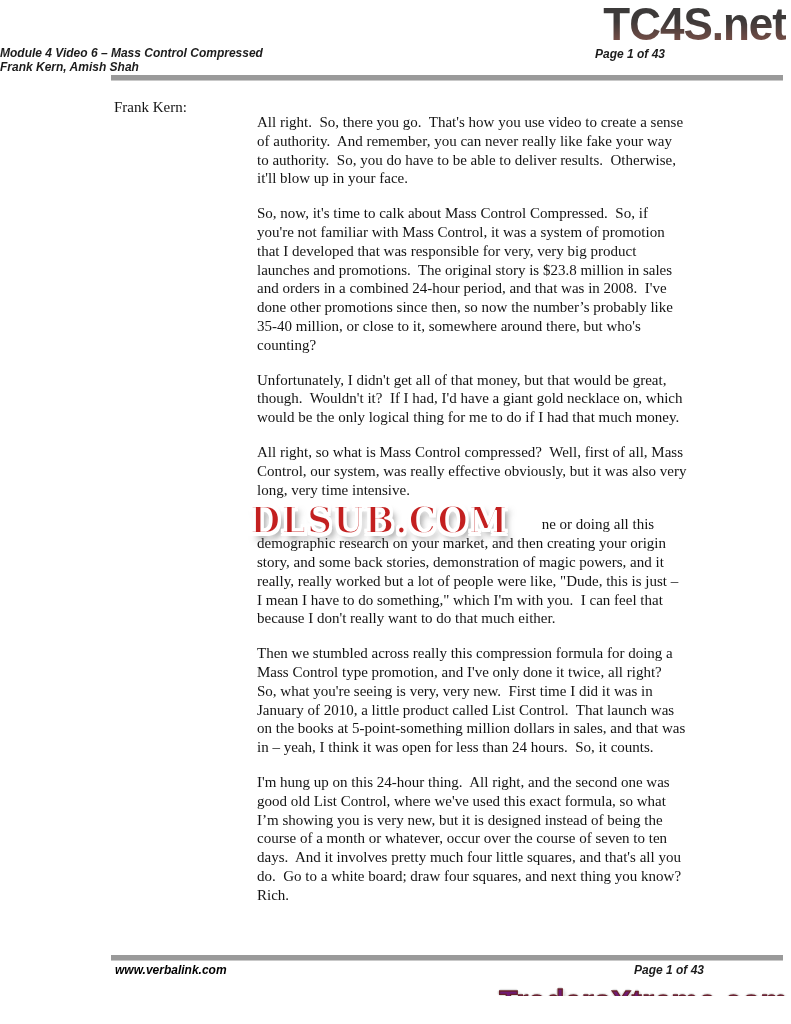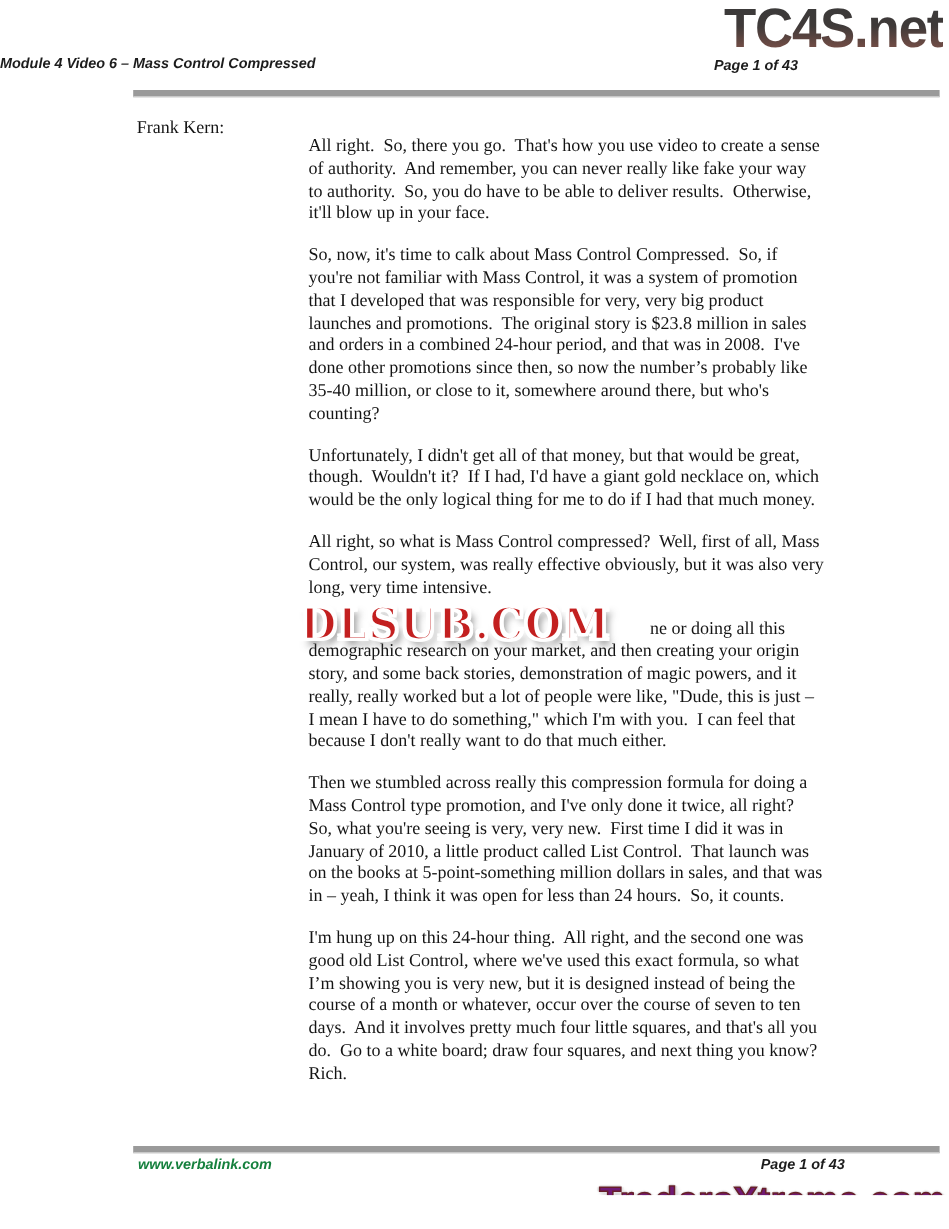--- a/index.html
+++ b/index.html
@@ -73,21 +73,21 @@
       -2px 0 0 #fff, 2px 0 0 #fff, 0 -2px 0 #fff, 0 2px 0 #fff,
       -2px -2px 0 #fff, 2px -2px 0 #fff, -2px 2px 0 #fff, 2px 2px 0 #fff,
       4px 5px 6px rgba(70,70,70,0.55);
     transform:scaleY(1.04);
   }
   
   .footer-site{
     position:absolute;left:115px;top:963px;
     font-family:"Liberation Sans", sans-serif;
     font-weight:bold;font-style:italic;
-    font-size:12px;color:#15803d;
+    font-size:12px;color:#000000;
   }
   .footer-page{
     position:absolute;right:87px;top:963px;
     font-family:"Liberation Sans", sans-serif;
     font-weight:bold;font-style:italic;
     font-size:12px;color:#1c1c1c;
   }
   .traders{
     position:absolute;right:3px;top:984px;
     font-family:"Liberation Sans", sans-serif;
@@ -103,20 +103,21 @@
 </style>
 </head>
 <body>
 
 <div class="page">
 
   <div class="tc4s">TC4S.net</div>
 
   <div class="hdr-title">
     <div>Module 4 Video 6 – Mass Control Compressed</div>
+    <div>Frank Kern, Amish Shah</div>
   </div>
   <div class="hdr-page">Page 1 of 43</div>
 
   <div class="rule rule-top"></div>
 
   <div class="speaker">Frank Kern:</div>
 
   <div class="body-col">
     <p>All right.  So, there you go.  That's how you use video to create a sense of authority.  And remember, you can never really like fake your way to authority.  So, you do have to be able to deliver results.  Otherwise, it'll blow up in your face.</p>
     <p>So, now, it's time to calk about Mass Control Compressed.  So, if you're not familiar with Mass Control, it was a system of promotion that I developed that was responsible for very, very big product launches and promotions.  The original story is $23.8 million in sales and orders in a combined 24-hour period, and that was in 2008.  I've done other promotions since then, so now the number’s probably like 35-40 million, or close to it, somewhere around there, but who's counting?</p>

